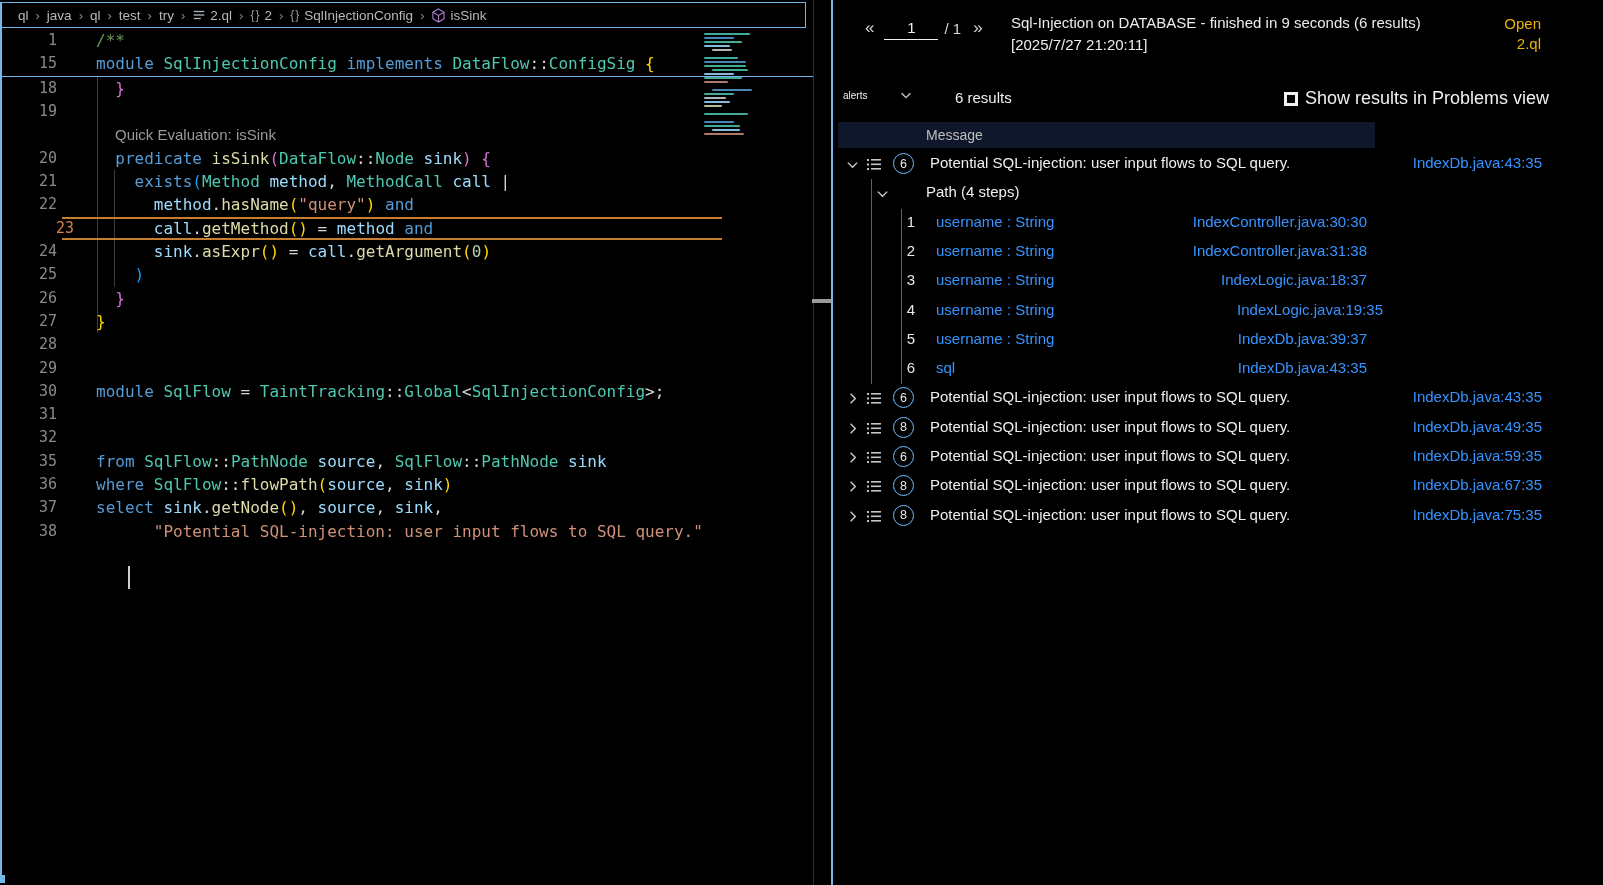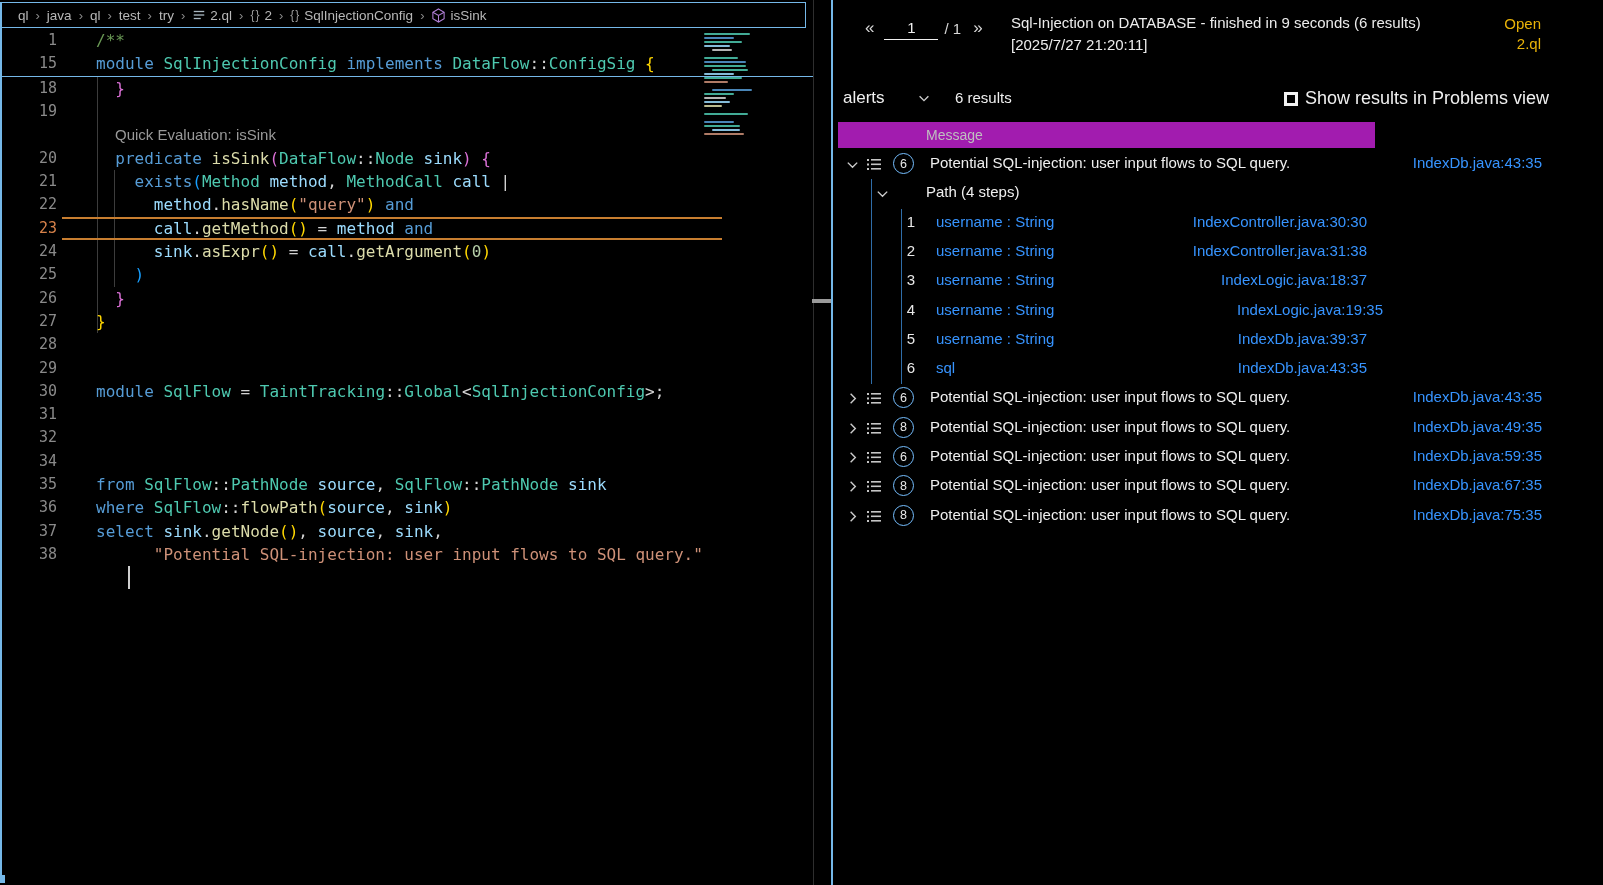--- a/index.html
+++ b/index.html
@@ -19,21 +19,21 @@
   .bc-icon { margin-right:4px; display:inline-flex; align-items:center; }
   .bc-braces { color:#9b9b9b; font-size:12px; margin-right:4px; letter-spacing:1px; }
 
   
   #sticky-lines { position:absolute; left:0; top:29px; width:813px;
     border-bottom:1px solid #75b8e8; background:#000; }
   #code-view { position:absolute; left:0; top:77px; width:813px; height:580px; }
   .crow { position:relative; height:23.3px; }
   .ln { position:absolute; left:0; top:0; width:57px; text-align:right;
         color:#8a8a8a; font-family:"DejaVu Sans Mono", monospace; font-size:15px; line-height:23.3px; }
-  .ln.active { color:#d7824a; }
+  .ln.active { color:#d7824a;margin-left:17px; }
   .ctext { position:absolute; left:96px; top:0; white-space:pre;
         font-family:"DejaVu Sans Mono", monospace; font-size:16px; line-height:23.3px; }
   .codelens-link { position:absolute; left:115px; top:2px; color:#999999; font-size:15px;
         font-family:"Liberation Sans", sans-serif; cursor:pointer; }
   .tk-kw{color:#569CD6} .tk-ty{color:#4EC9B0} .tk-fn{color:#DCDCAA} .tk-vr{color:#9CDCFE}
   .tk-st{color:#CE9178} .tk-nm{color:#B5CEA8} .tk-pn{color:#D4D4D4} .tk-cm{color:#6A9955}
   .tk-b1{color:#FFD700} .tk-b2{color:#DA70D6} .tk-b3{color:#179FFF}
 
   .indent-guide { position:absolute; width:1px; background:#3c3c3c; }
   .indent-guide.bright { background:#cfcfcf; width:2px; }
@@ -56,29 +56,29 @@
      color:#f0f0f0; font-size:15px; text-align:center; margin:0 6px; height:24px; outline:none;
      font-family:"Liberation Sans", sans-serif; }
   #page-total { font-size:15px; margin-right:8px; }
 
   #run-title { position:absolute; left:178px; top:12px; font-size:15px; line-height:22px; color:#ececec; }
   #open-link { position:absolute; right:62px; top:14px; text-align:right; color:#eab308;
      font-size:15px; line-height:20px; cursor:pointer; }
 
   #controls-row { position:absolute; left:10px; top:88px; width:750px; height:24px; }
   #view-select { position:absolute; left:0; top:0; display:flex; align-items:center; cursor:pointer;
-     color:#f0f0f0; font-size:17px; }
+     color:#f0f0f0; font-size:10px; }
   #view-select .chev { margin-left:32px; }
   #results-count { position:absolute; left:112px; top:1px; font-size:15px; color:#f0f0f0; }
   #problems-toggle { position:absolute; right:44px; top:0; display:flex; align-items:center; cursor:pointer; }
   #problems-checkbox { width:14px; height:14px; border:3px solid #f2f2f2; background:#000; margin-right:7px; }
   #problems-label { font-size:18px; color:#f0f0f0; }
 
   #table-header { position:absolute; left:5px; top:122px; width:537px; height:26px;
-     background:#a21caf; color:#bfbfbf; font-size:14px; line-height:26px; padding-left:88px; }
+     background:#0f172a; color:#bfbfbf; font-size:14px; line-height:26px; padding-left:88px; }
 
   #alert-rows { position:absolute; left:0; top:150px; width:770px; }
   .rrow { position:absolute; left:0; width:770px; height:29.3px; cursor:pointer; }
   .rrow .chev { position:absolute; top:7px; }
   .msg { position:absolute; left:97px; top:4px; font-size:15px; color:#efefef; white-space:nowrap; }
   .loc { position:absolute; top:4px; font-size:15px; color:#3794FF; white-space:nowrap; cursor:pointer; }
   .badge { position:absolute; left:60px; top:3px; width:21px; height:21px; border:1.3px solid #75BEFF;
      border-radius:50%; color:#e8e8e8; font-size:12.5px; display:flex; align-items:center; justify-content:center; }
   .list-icon { position:absolute; left:33px; top:7px; }
   .path-label { position:absolute; left:93px; top:4px; font-size:15px; color:#efefef; }
@@ -220,24 +220,20 @@
         <div class="crow">
           <span class="ln">30</span>
           <span class="ctext"><span class="tk-kw">module </span><span class="tk-ty">SqlFlow</span><span class="tk-pn"> = </span><span class="tk-ty">TaintTracking</span><span class="tk-pn">::</span><span class="tk-ty">Global</span><span class="tk-pn">&lt;</span><span class="tk-ty">SqlInjectionConfig</span><span class="tk-pn">&gt;;</span></span>
         </div>
         <div class="crow">
           <span class="ln">31</span>
           <span class="ctext"></span>
         </div>
         <div class="crow">
           <span class="ln">32</span>
-          <span class="ctext"></span>
-        </div>
-        <div class="crow">
-          <span class="ln">34</span>
           <span class="ctext"></span>
         </div>
         <div class="crow">
           <span class="ln">35</span>
           <span class="ctext"><span class="tk-kw">from </span><span class="tk-ty">SqlFlow</span><span class="tk-pn">::</span><span class="tk-ty">PathNode</span><span class="tk-pn"> </span><span class="tk-vr">source</span><span class="tk-pn">, </span><span class="tk-ty">SqlFlow</span><span class="tk-pn">::</span><span class="tk-ty">PathNode</span><span class="tk-pn"> </span><span class="tk-vr">sink</span></span>
         </div>
         <div class="crow">
           <span class="ln">36</span>
           <span class="ctext"><span class="tk-kw">where </span><span class="tk-ty">SqlFlow</span><span class="tk-pn">::</span><span class="tk-fn">flowPath</span><span class="tk-b1">(</span><span class="tk-vr">source</span><span class="tk-pn">, </span><span class="tk-vr">sink</span><span class="tk-b1">)</span></span>
         </div>

